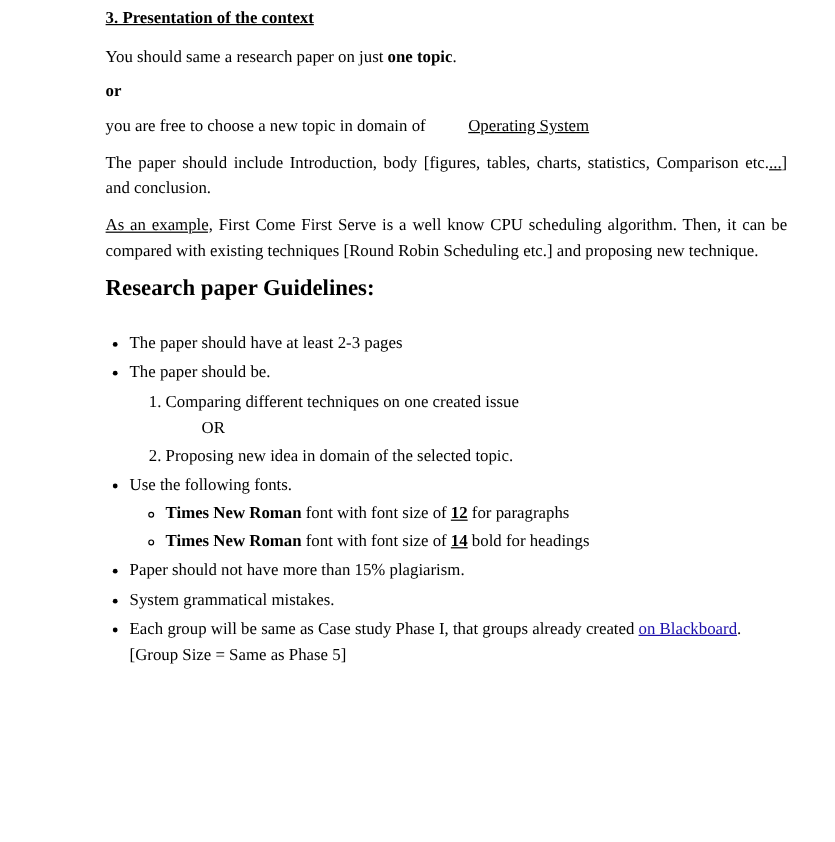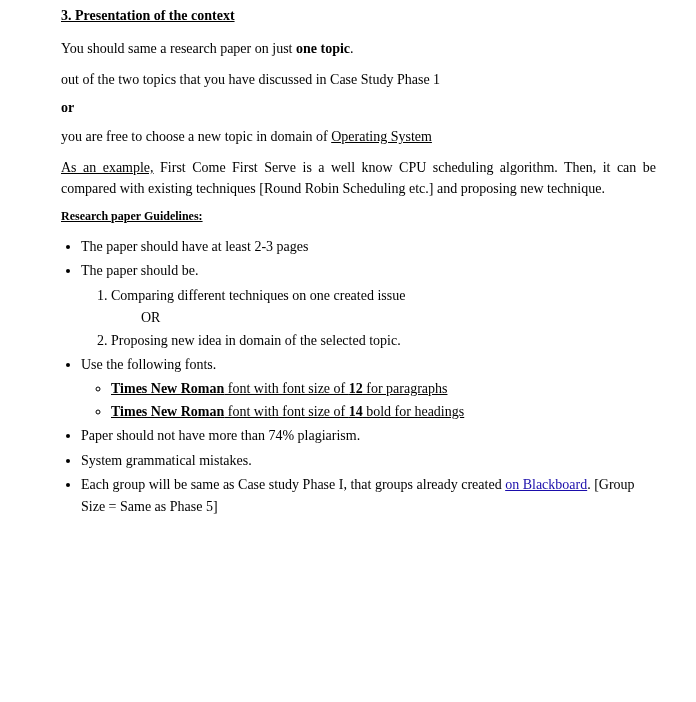--- a/index.html
+++ b/index.html
@@ -9,21 +9,21 @@
     }
     body {
       background: #ffffff;
       font-family: "Times New Roman", Times, serif;
       font-size: 14px;
       color: #000000;
       width: 696px;
       min-height: 702px;
     }
     .page-container {
-      padding: 8px 40px 20px 61px;
+      padding: 8px 40px 20px 88px;
       max-width: 696px;
     }
     .section-heading {
       font-size: 14px;
       font-weight: bold;
       text-decoration: underline;
       margin-bottom: 14px;
       display: inline-block;
     }
     .paragraph {
@@ -40,26 +40,26 @@
     }
     .or-text {
       font-weight: bold;
       font-size: 14px;
       margin-bottom: 10px;
       display: block;
     }
     .link-text {
       text-decoration: underline;
       color: #000;
+      margin-left: 32px;
     }
     .guidelines-heading {
-      font-size: 12px;
+      font-size: 19px;
       font-weight: bold;
-      text-decoration: underline;
-      margin-bottom: 12px;
+      margin-bottom: 24px;
       margin-top: 4px;
       display: block;
     }
     ul.main-list {
       list-style-type: disc;
       padding-left: 20px;
       margin-bottom: 0;
     }
     ul.main-list > li {
       font-size: 14px;
@@ -72,21 +72,20 @@
       margin: 2px 0;
     }
     ol.sub-list > li {
       font-size: 14px;
       line-height: 1.6;
     }
     ul.circle-list {
       list-style-type: circle;
       padding-left: 30px;
       margin: 2px 0;
-      text-decoration: underline;
     }
     ul.circle-list > li {
       font-size: 14px;
       line-height: 1.6;
     }
     .or-subitem {
       padding-left: 30px;
       font-size: 14px;
       line-height: 1.6;
     }
@@ -99,28 +98,30 @@
 <body>
 
 <div class="page-container">
 
   <h2 class="section-heading">3. Presentation of the context</h2>
 
   <p class="paragraph">
     <span>You should same a research paper on just </span><span class="bold-text">one topic</span><span>.</span>
   </p>
 
-  <p class="paragraph">out of the two topics that you have discussed in Case Study Phase 1</p>
 
   <span class="or-text">or</span>
 
   <p class="paragraph">
     <span>you are free to choose a new topic in domain of </span><span class="link-text">Operating System</span>
   </p>
 
+  <p class="paragraph">
+    <span>The paper should include Introduction, body [figures, tables, charts, statistics, Comparison etc.</span><span class="underline-text">...</span><span>] and conclusion.</span>
+  </p>
 
   <p class="paragraph">
     <span class="underline-text">As an example,</span><span> First Come First Serve is a well know CPU scheduling algorithm. Then, it can be compared with existing techniques [Round Robin Scheduling etc.] and proposing new technique.</span>
   </p>
 
   <span class="guidelines-heading">Research paper Guidelines:</span>
 
   <ul class="main-list">
     <li>
       <span>The paper should have at least 2-3 pages</span>
@@ -142,21 +143,21 @@
       <ul class="circle-list">
         <li>
           <span class="bold-text">Times New Roman</span><span> font with font size of </span><span class="bold-text underline-text">12</span><span> for paragraphs</span>
         </li>
         <li>
           <span class="bold-text">Times New Roman</span><span> font with font size of </span><span class="bold-text underline-text">14</span><span> bold for headings</span>
         </li>
       </ul>
     </li>
     <li>
-      <span>Paper should not have more than 74% plagiarism.</span>
+      <span>Paper should not have more than 15% plagiarism.</span>
     </li>
     <li>
       <span>System grammatical mistakes.</span>
     </li>
     <li>
       <span>Each group will be same as Case study Phase I, that groups already created </span><span class="inline-link">on Blackboard</span><span>. [Group Size = Same as Phase 5]</span>
     </li>
   </ul>
 
 </div>

